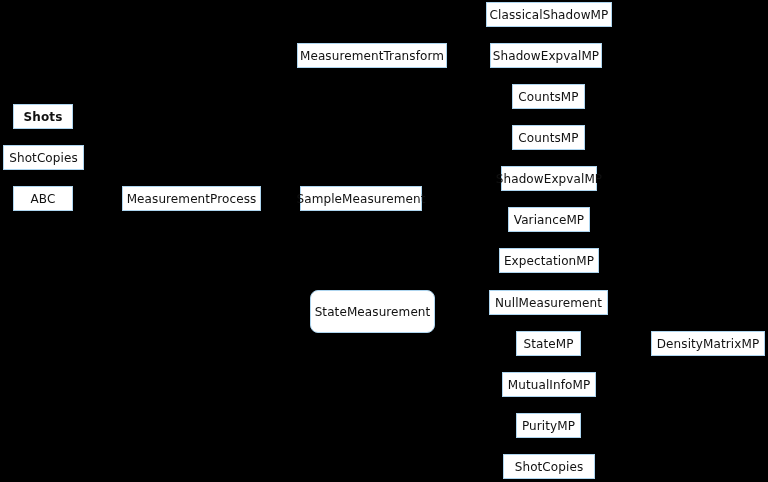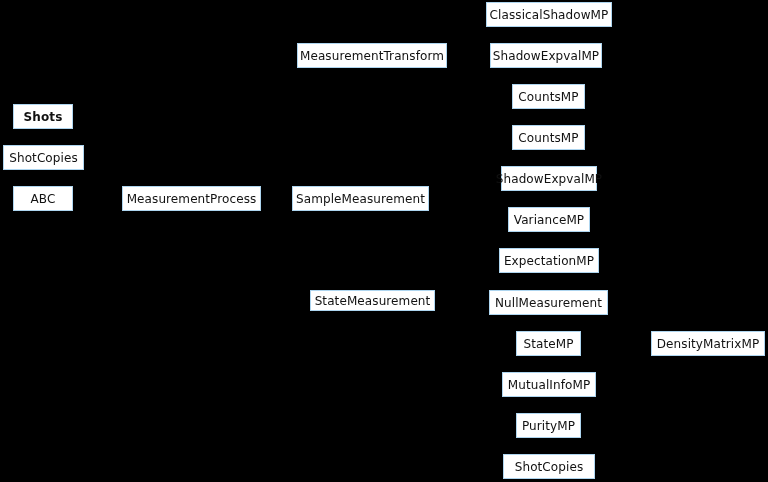--- a/index.html
+++ b/index.html
@@ -103,24 +103,24 @@
       </div>
       <div class="node" style="left: 13px; top: 186px; width: 60px; height: 25px;">
         <span class="label">ABC</span>
       </div>
       <div class="node" style="left: 122px; top: 186px; width: 139px; height: 25px;">
         <span class="label">MeasurementProcess</span>
       </div>
       <div class="node" style="left: 297px; top: 43px; width: 150px; height: 25px; text-align: center;">
         <span class="label">MeasurementTransform</span>
       </div>
-      <div class="node" style="left: 292px; top: 186px; width: 137px; height: 25px;">
+      <div class="node" style="left: 300px; top: 186px; width: 122px; height: 25px;">
         <span class="label">SampleMeasurement</span>
       </div>
-      <div class="node" style="left: 310px; top: 290px; width: 125px; height: 21px;">
+      <div class="node" style="left: 310px; top: 290px; width: 125px; height: 43px; border-radius: 8px;">
         <span class="label">StateMeasurement</span>
       </div>
       <div class="node" style="left: 486px; top: 2px; width: 126px; height: 25px;">
         <span class="label">ClassicalShadowMP</span>
       </div>
       <div class="node" style="left: 490px; top: 43px; width: 112px; height: 25px;">
         <span class="label">ShadowExpvalMP</span>
       </div>
       <div class="node" style="left: 512px; top: 84px; width: 73px; height: 25px;">
         <span class="label">CountsMP</span>

